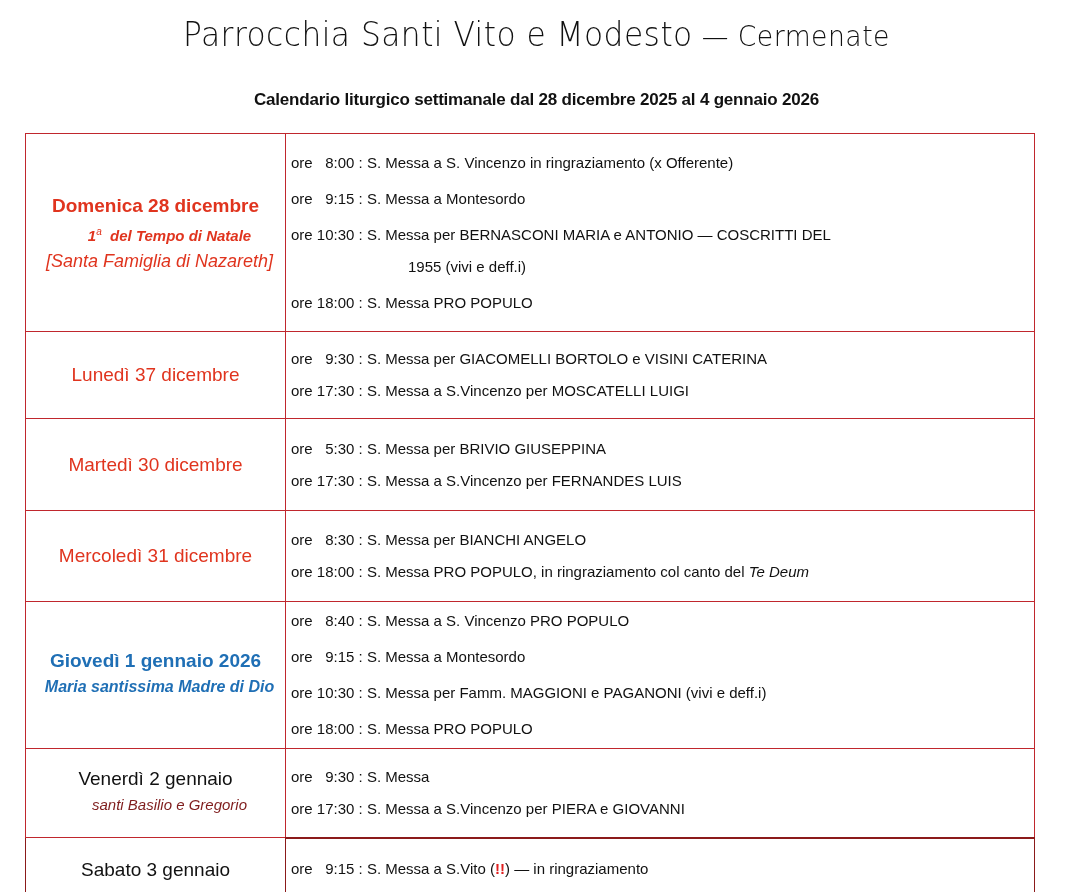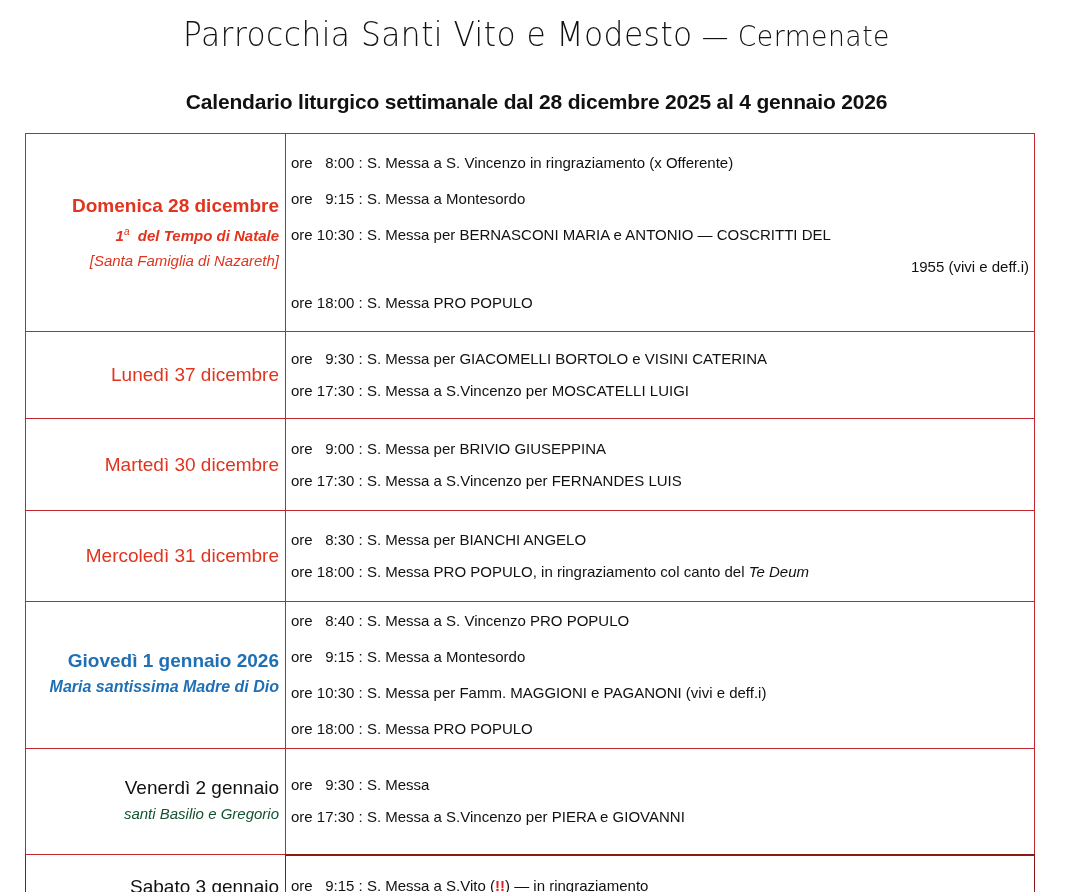--- a/index.html
+++ b/index.html
@@ -6,40 +6,40 @@
   body { width: 1073px; height: 892px; overflow: hidden; position: relative; font-family: "Liberation Sans", sans-serif; color: #111; }
   .title {
     position: absolute; left: 0; top: 14px; width: 1073px; text-align: center;
     font-family: "DejaVu Sans", sans-serif; font-size: 34px; font-weight: 300;
     letter-spacing: 0.5px; color: #111;
     transform: scaleX(0.92);
   }
   .title .sub { font-size: 29px; }
   .subtitle {
     position: absolute; left: 0; top: 90px; width: 1073px; text-align: center;
-    font-family: "Liberation Sans", sans-serif; font-size: 21px; font-weight: bold; color: #111;
+    font-family: "Liberation Sans", sans-serif; font-size: 17px; font-weight: bold; color: #111;
     letter-spacing: -0.2px;
   }
   table.cal {
     position: absolute; left: 25px; top: 133px;
     border-collapse: collapse; width: 1010px; table-layout: fixed;
   }
   table.cal td { border: 1px solid #c0272d; vertical-align: middle; }
-  td.day { width: 247px; padding: 0 6px; text-align: right; }
+  td.day { width: 247px; padding: 0 6px; text-align: center; }
   td.ev { padding: 0 5px; }
   .dayname { font-size: 19px; line-height: 24px; }
   .daysub { font-size: 15px; font-style: italic; line-height: 28px; padding-left: 28px; }
-  .daysub2 { font-size: 15px; font-style: italic; line-height: 28px; padding-left: 8px; }
+  .daysub2 { font-size: 18px; font-style: italic; line-height: 28px; padding-left: 8px; }
   .red { color: #e0341e; }
   .redb { color: #e0341e; font-weight: bold; }
   .blueb { color: #1f6fb5; font-weight: bold; }
-  .green { color: #14532d; }
+  .green { color: #7f1d1d; }
   .black { color: #111; }
   .line { font-size: 15px; line-height: 36px; white-space: nowrap; color: #111; }
-  .cont { padding-left: 117px; margin-top: -4px; text-align: right; }
+  .cont { padding-left: 117px; margin-top: -4px; }
   .ex { color: #e02020; font-weight: bold; }
   tr.last td { border-color: #8b1a1a; }
 </style>
 </head>
 <body>
 
 <div class="title">
   <span>Parrocchia Santi Vito e Modesto</span><span class="sub"> — </span><span class="sub">Cermenate</span>
 </div>
 <div class="subtitle">Calendario liturgico settimanale dal 28 dicembre 2025 al 4 gennaio 2026</div>
@@ -67,21 +67,21 @@
     <td class="ev">
       <div class="line" style="white-space:pre;line-height:32px">ore   9:30 : S. Messa per GIACOMELLI BORTOLO e VISINI CATERINA</div>
       <div class="line" style="white-space:pre;line-height:32px">ore 17:30 : S. Messa a S.Vincenzo per MOSCATELLI LUIGI</div>
     </td>
   </tr>
   <tr style="height:92px">
     <td class="day">
       <div class="dayname red">Martedì 30 dicembre</div>
     </td>
     <td class="ev">
-      <div class="line" style="white-space:pre;line-height:32px">ore   9:00 : S. Messa per BRIVIO GIUSEPPINA</div>
+      <div class="line" style="white-space:pre;line-height:32px">ore   5:30 : S. Messa per BRIVIO GIUSEPPINA</div>
       <div class="line" style="white-space:pre;line-height:32px">ore 17:30 : S. Messa a S.Vincenzo per FERNANDES LUIS</div>
     </td>
   </tr>
   <tr style="height:91px">
     <td class="day">
       <div class="dayname red">Mercoledì 31 dicembre</div>
     </td>
     <td class="ev">
       <div class="line" style="white-space:pre;line-height:32px">ore   8:30 : S. Messa per BIANCHI ANGELO</div>
       <div class="line" style="white-space:pre;line-height:32px"><span>ore 18:00 : S. Messa PRO POPULO, in ringraziamento col canto del </span><i>Te Deum</i></div>
@@ -92,21 +92,21 @@
       <div class="dayname blueb">Giovedì 1 gennaio 2026</div>
       <div class="daysub2 blueb" style="font-size:16px">Maria santissima Madre di Dio</div>
     </td>
     <td class="ev">
       <div class="line" style="white-space:pre">ore   8:40 : S. Messa a S. Vincenzo PRO POPULO</div>
       <div class="line" style="white-space:pre">ore   9:15 : S. Messa a Montesordo</div>
       <div class="line" style="white-space:pre">ore 10:30 : S. Messa per Famm. MAGGIONI e PAGANONI (vivi e deff.i)</div>
       <div class="line" style="white-space:pre">ore 18:00 : S. Messa PRO POPULO</div>
     </td>
   </tr>
-  <tr style="height:106px">
+  <tr style="height:89px">
     <td class="day">
       <div class="dayname black">Venerdì 2 gennaio</div>
       <div class="daysub green">santi Basilio e Gregorio</div>
     </td>
     <td class="ev">
       <div class="line" style="white-space:pre;line-height:32px">ore   9:30 : S. Messa</div>
       <div class="line" style="white-space:pre;line-height:32px">ore 17:30 : S. Messa a S.Vincenzo per PIERA e GIOVANNI</div>
     </td>
   </tr>
   <tr class="last" style="height:70px">

